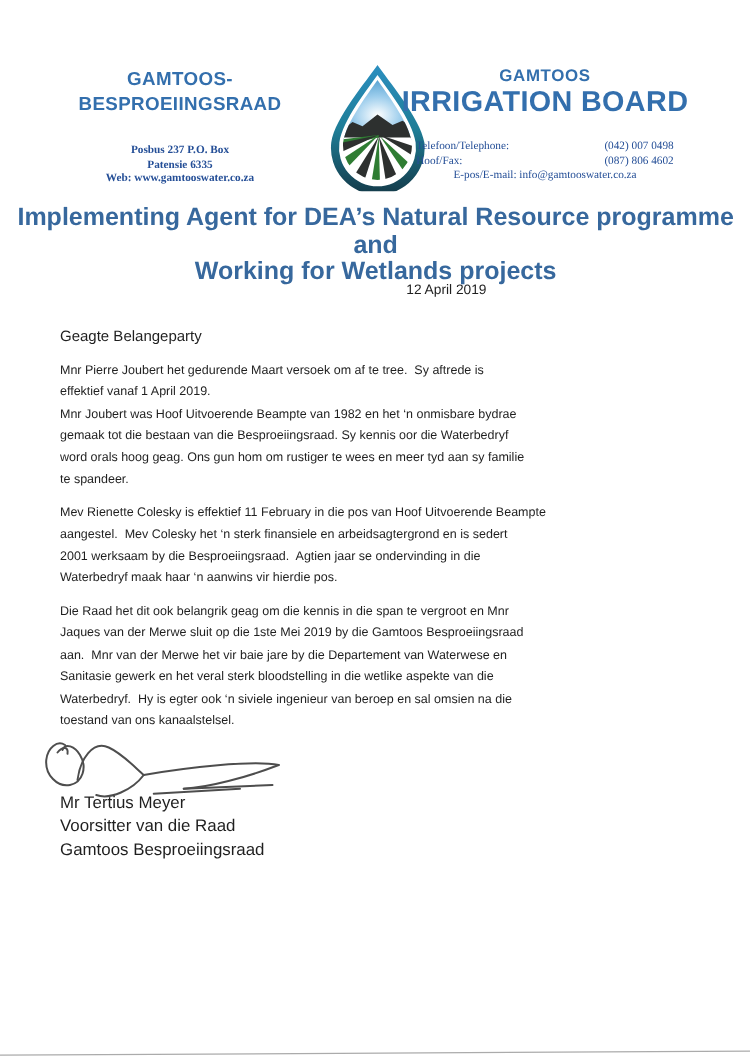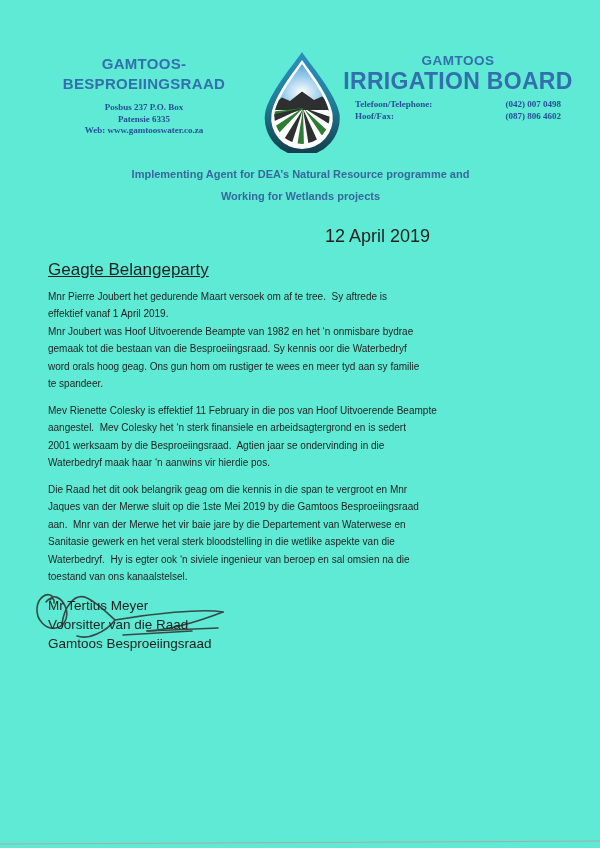--- a/index.html
+++ b/index.html
@@ -1,66 +1,66 @@
 <!DOCTYPE html>
 <html><head>
 <meta charset="utf-8">
 <style>
   html,body{margin:0;padding:0;background:#e9e9e9;}
   .page{
     position:relative;
     width:600px;height:848px;
-    background:#5eead4;
+    background:#ffffff;
     overflow:hidden;
     font-family:"Liberation Sans", sans-serif;
     color:#1f1f1f;
   }
   
   .hdr-left{
     position:absolute;top:54px;left:18px;width:252px;
     text-align:center;
   }
   .org-name-af{
     color:#336fad;font-weight:bold;font-size:15px;line-height:20px;
     letter-spacing:.3px;white-space:pre-line;
   }
   .addr{
-    margin-top:8px;
+    margin-top:20px;
     font-family:"Liberation Serif", serif;
     font-weight:bold;color:#254f97;
     font-size:9px;line-height:11.5px;white-space:pre-line;
   }
   .logo-wrap{position:absolute;left:256px;top:50px;width:92px;height:103px;}
   .hdr-right{
-    position:absolute;top:52px;left:334px;width:248px;
+    position:absolute;top:52px;left:312px;width:248px;
     text-align:center;
   }
   .org-name-en-1{color:#336fad;font-weight:bold;font-size:13.5px;line-height:18px;letter-spacing:.5px;}
   .org-name-en-2{color:#336fad;font-weight:bold;font-size:23px;line-height:22px;letter-spacing:.3px;}
   .contact{
-    width:206px;margin:7px auto 0 auto;
-    font-family:"Liberation Serif", serif;font-weight:bold;color:#254f97;
+    width:206px;margin:19px auto 0 auto;
+    font-family:"Liberation Serif", serif;font-weight:normal;color:#254f97;
     font-size:9px;line-height:11.5px;text-align:right;
   }
   .contact-row{display:flex;justify-content:space-between;white-space:nowrap;}
   .contact-row.center{justify-content:center;}
   
   .letter-title{
     position:absolute;top:164px;left:1px;right:0;
     text-align:center;color:#37689d;font-weight:bold;
-    font-size:11px;line-height:21.5px;white-space:pre-line;
+    font-size:20px;line-height:21.5px;white-space:pre-line;
   }
-  .letter-date{position:absolute;top:226px;left:325px;font-size:18px;}
+  .letter-date{position:absolute;top:226px;left:325px;font-size:11px;}
   
   .body-text{position:absolute;top:261px;left:48px;width:548px;}
-  .salutation{font-size:17px;line-height:17.5px;margin:0 0 9px 0;text-decoration:underline;}
+  .salutation{font-size:12px;line-height:17.5px;margin:0 0 9px 0;}
   .para{font-size:10px;line-height:17.5px;margin:0 0 9px 0;white-space:pre-wrap;}
   
   .sig{position:absolute;left:32px;top:586px;width:212px;height:62px;}
-  .closing{position:absolute;top:596px;left:48px;font-size:13.5px;line-height:19.2px;white-space:pre-line;}
+  .closing{position:absolute;top:632px;left:48px;font-size:13.5px;line-height:19.2px;white-space:pre-line;}
   
   .scan-edge{
     position:absolute;top:842px;left:-4px;width:610px;height:0;
     border-top:1.2px solid #ababab;transform:rotate(-0.3deg);
   }
 </style>
 </head>
 <body>
 
 <div class="page">
@@ -116,20 +116,23 @@
     <div class="org-name-en-2">IRRIGATION BOARD</div>
     <div class="contact">
       <div class="contact-row">
         <span>Telefoon/Telephone:</span>
         <span>(042) 007 0498</span>
       </div>
       <div class="contact-row">
         <span>Hoof/Fax:</span>
         <span>(087) 806 4602</span>
       </div>
+      <div class="contact-row center">
+        <span>E-pos/E-mail:</span>&nbsp;<span>info@gamtooswater.co.za</span>
+      </div>
     </div>
   </div>
 
   <div class="letter-title">Implementing Agent for DEA’s Natural Resource programme and
 Working for Wetlands projects</div>
 
   <div class="letter-date">12 April 2019</div>
 
   <div class="body-text">
     <p class="salutation">Geagte Belangeparty</p>

